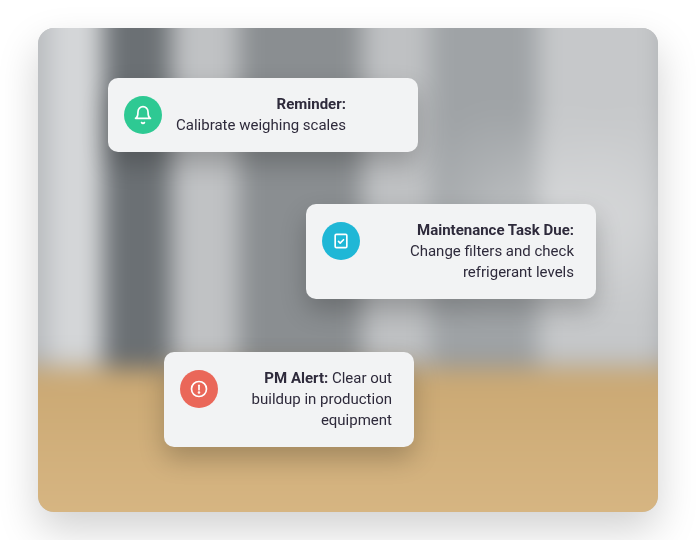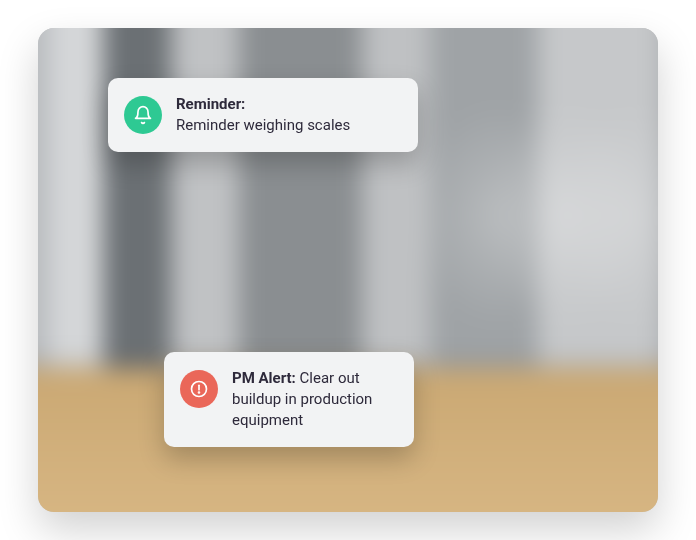--- a/index.html
+++ b/index.html
@@ -13,20 +13,21 @@
     justify-content: center;
   }
   .frame {
     position: relative;
     width: 620px;
     height: 484px;
     border-radius: 16px;
     overflow: hidden;
     box-shadow: 0 18px 40px rgba(0,0,0,0.18);
     background: #ccc;
+    text-align: right;
   }
   
   .bg {
     position: absolute;
     inset: -30px;
     filter: blur(12px);
     background:
       
       linear-gradient(180deg, rgba(0,0,0,0) 68%, #caa873 68%, #d9b885 100%),
       
@@ -97,24 +98,38 @@
     <div class="icon-wrap icon-green">
       <svg width="20" height="20" viewBox="0 0 24 24" fill="none" stroke="#fff" stroke-width="2" stroke-linecap="round" stroke-linejoin="round">
         <path d="M6 8a6 6 0 0 1 12 0c0 7 3 8 3 8H3s3-1 3-8"></path>
         <path d="M10.3 21a1.94 1.94 0 0 0 3.4 0"></path>
       </svg>
     </div>
     <div class="text">
       <div>
         <span class="title">Reminder:</span>
       </div>
-      <div>Reminder weighing scales</div>
+      <div>Calibrate weighing scales</div>
     </div>
   </div>
 
+  <div class="card card-2">
+    <div class="icon-wrap icon-cyan">
+      <svg width="20" height="20" viewBox="0 0 24 24" fill="none" stroke="#fff" stroke-width="2" stroke-linecap="round" stroke-linejoin="round">
+        <rect x="5" y="4" width="14" height="16" rx="1.5"></rect>
+        <path d="M9 12.5l2 2 4-4"></path>
+      </svg>
+    </div>
+    <div class="text">
+      <div>
+        <span class="title">Maintenance Task Due:</span>
+      </div>
+      <div>Change filters and check refrigerant levels</div>
+    </div>
+  </div>
 
   <div class="card card-3">
     <div class="icon-wrap icon-red">
       <svg width="20" height="20" viewBox="0 0 24 24" fill="none" stroke="#fff" stroke-width="2" stroke-linecap="round" stroke-linejoin="round">
         <circle cx="12" cy="12" r="9"></circle>
         <line x1="12" y1="7.5" x2="12" y2="13"></line>
         <circle cx="12" cy="16.2" r="0.6" fill="#fff"></circle>
       </svg>
     </div>
     <div class="text">

